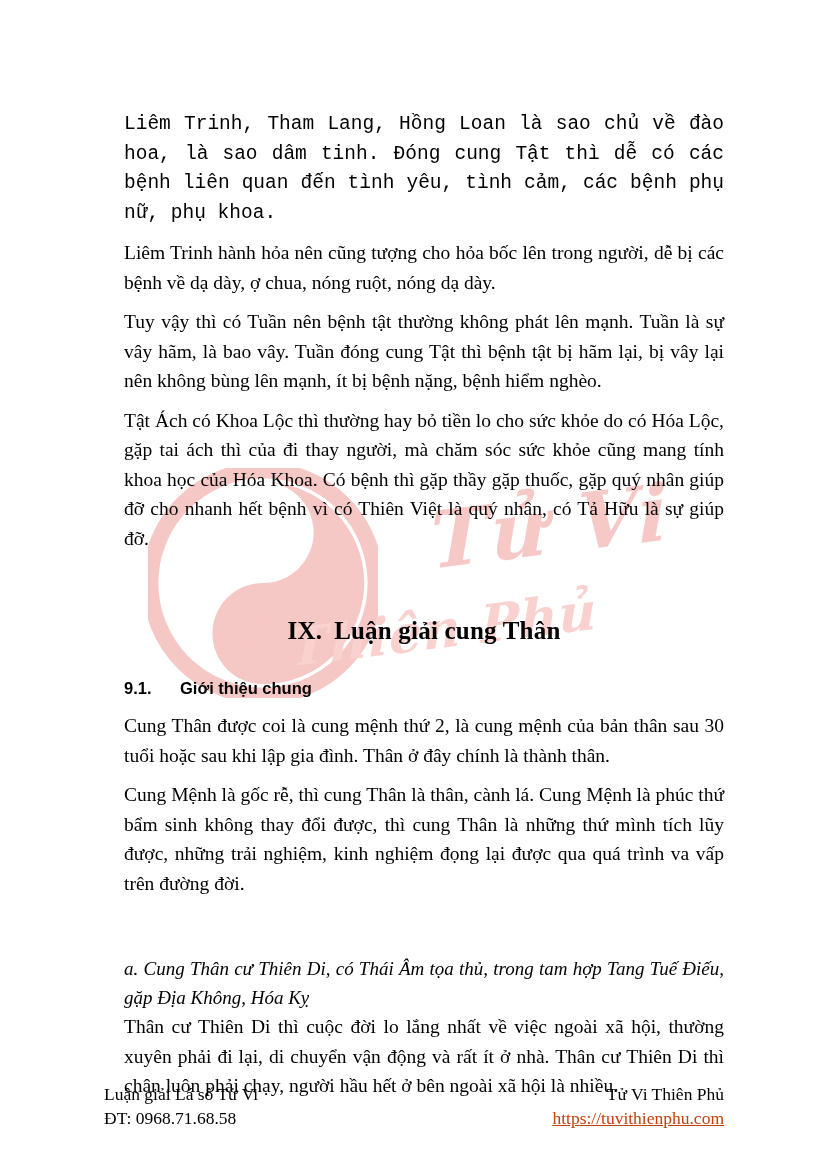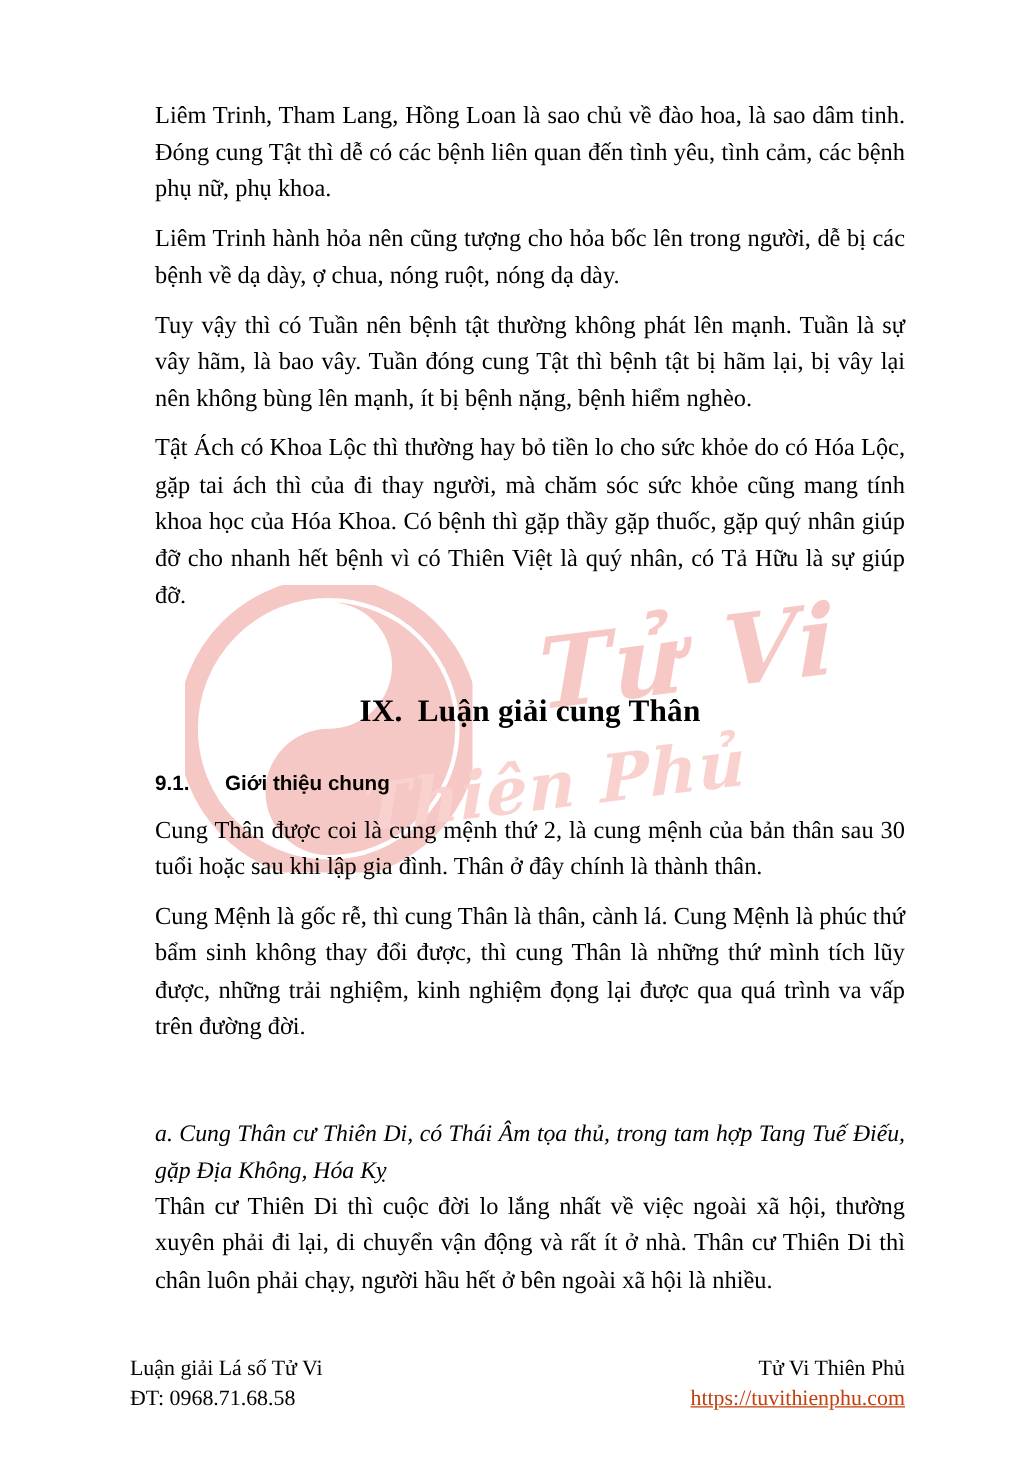--- a/index.html
+++ b/index.html
@@ -82,21 +82,21 @@
     z-index: 2;
   }
   p.body-para {
     margin: 0 0 10px 0;
     font-size: 19.5px;
     line-height: 29.5px;
     text-align: justify;
     text-justify: inter-word;
     hyphens: none;
   }
-  .first-para { padding-top: 78px; }
+  .first-para { padding-top: 110px; font-family: Liberation Mono, monospace; }
 
   h1.chapter-title {
     font-size: 25px;
     font-weight: 700;
     text-align: center;
     margin: 0;
     padding: 0;
     line-height: 32px;
     letter-spacing: 0.2px;
   }

